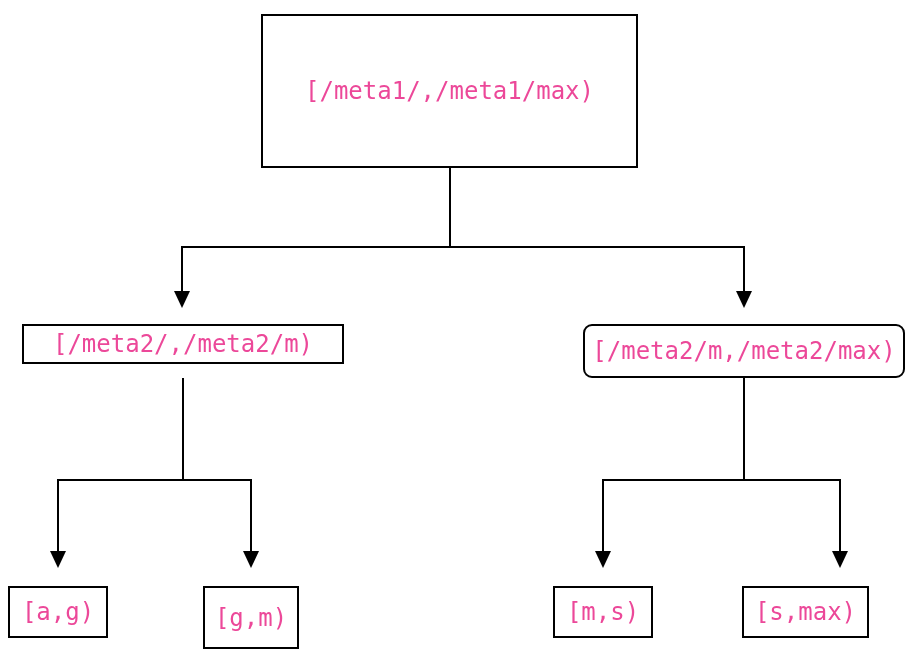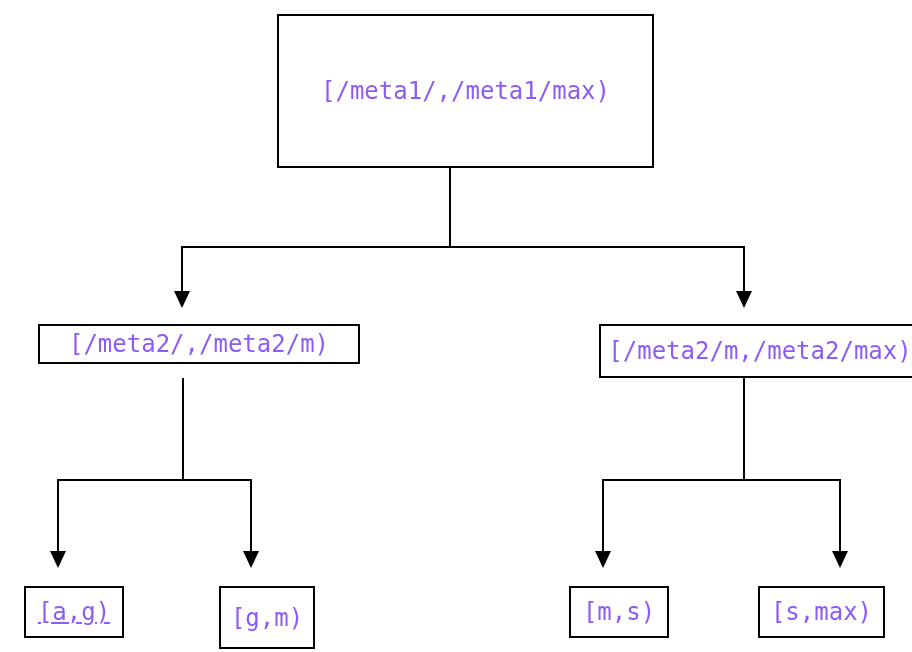--- a/index.html
+++ b/index.html
@@ -24,30 +24,29 @@
     display: block;
   }
   .node {
     position: absolute;
     box-sizing: border-box;
     border: 2.5px solid #000000;
     background: #ffffff;
     display: flex;
     align-items: center;
     justify-content: center;
-    color: #8b5cf6;
+    color: #ec4899;
     font-size: 24px;
     line-height: 1;
     white-space: nowrap;
-    margin-left: 16px;
   }
   .n-root  { left: 261px; top: 14px;  width: 377px; height: 154px; }
   .n-l     { left: 22px;  top: 324px; width: 322px; height: 40px;  }
-  .n-r     { left: 583px; top: 324px; width: 322px; height: 54px;  }
-  .n-ag    { left: 8px;   top: 586px; width: 100px; height: 52px; text-decoration: underline;  }
+  .n-r     { left: 583px; top: 324px; width: 322px; height: 54px; border-radius: 9px;  }
+  .n-ag    { left: 8px;   top: 586px; width: 100px; height: 52px;  }
   .n-gm    { left: 203px; top: 586px; width: 96px;  height: 63px;  }
   .n-ms    { left: 553px; top: 586px; width: 100px; height: 52px;  }
   .n-smax  { left: 742px; top: 586px; width: 127px; height: 52px;  }
   .edge {
     stroke: #000000;
     stroke-width: 2;
   }
   .arrow {
     fill: #000000;
     stroke: none;

